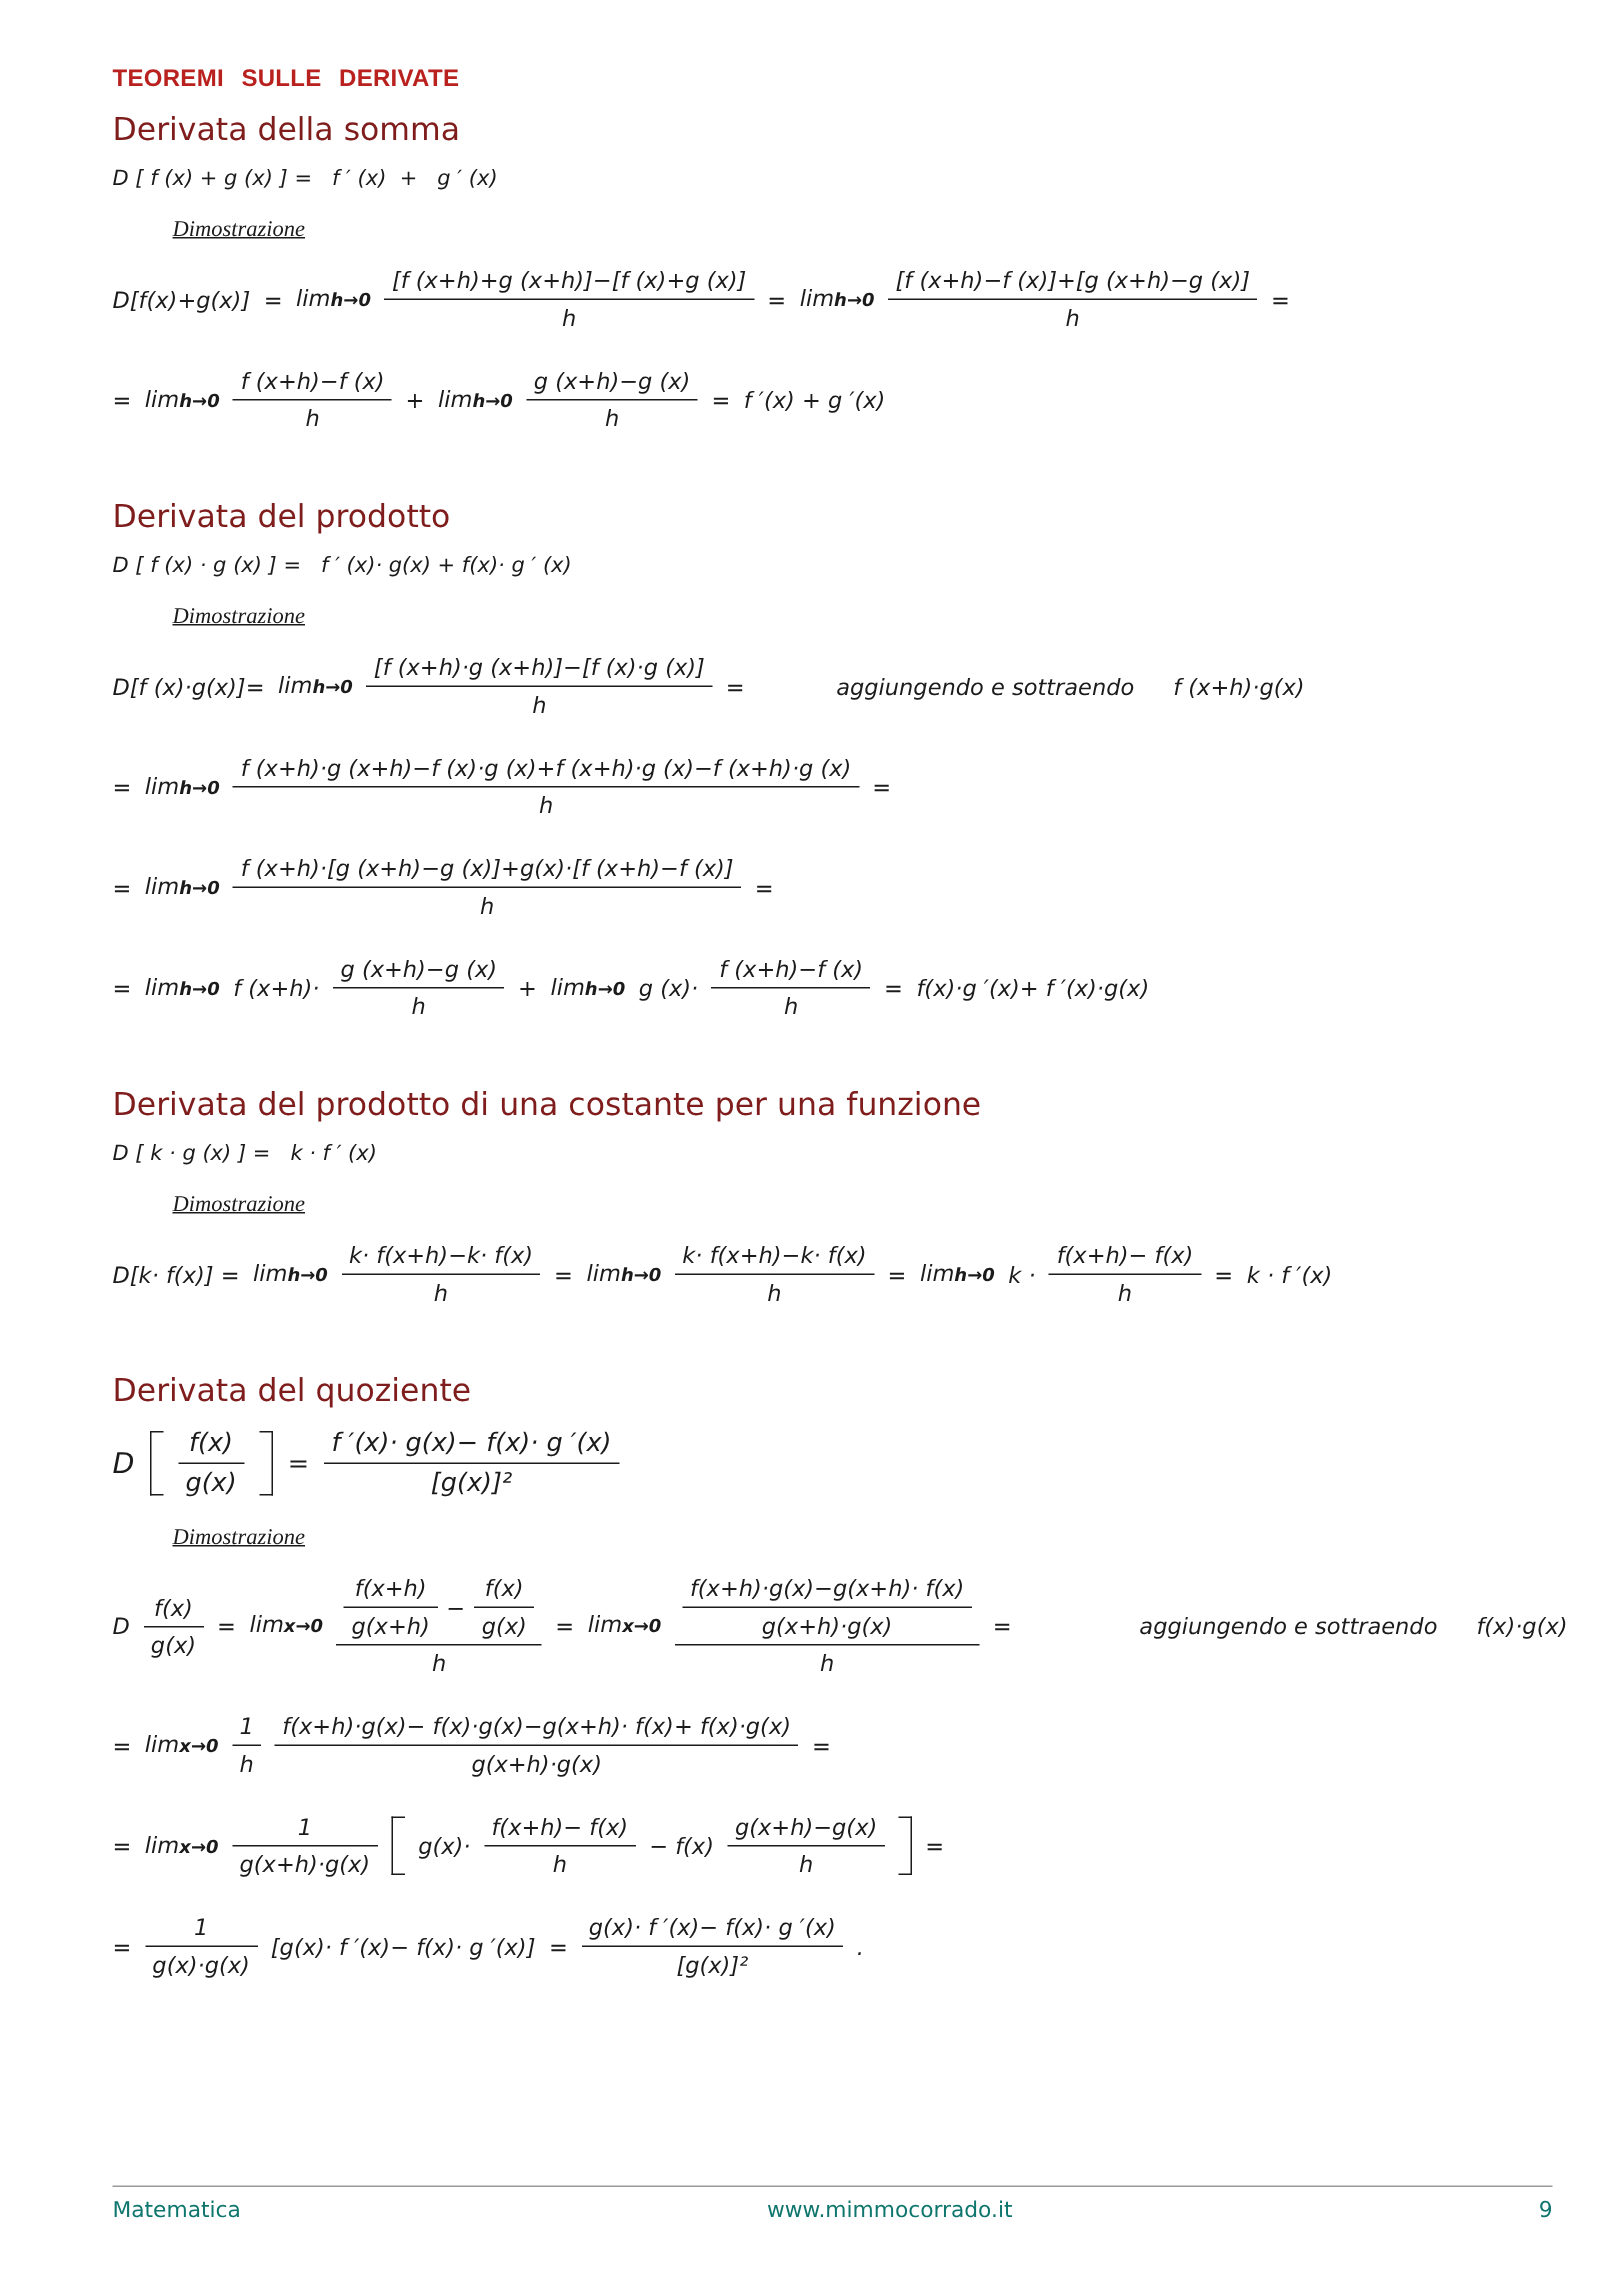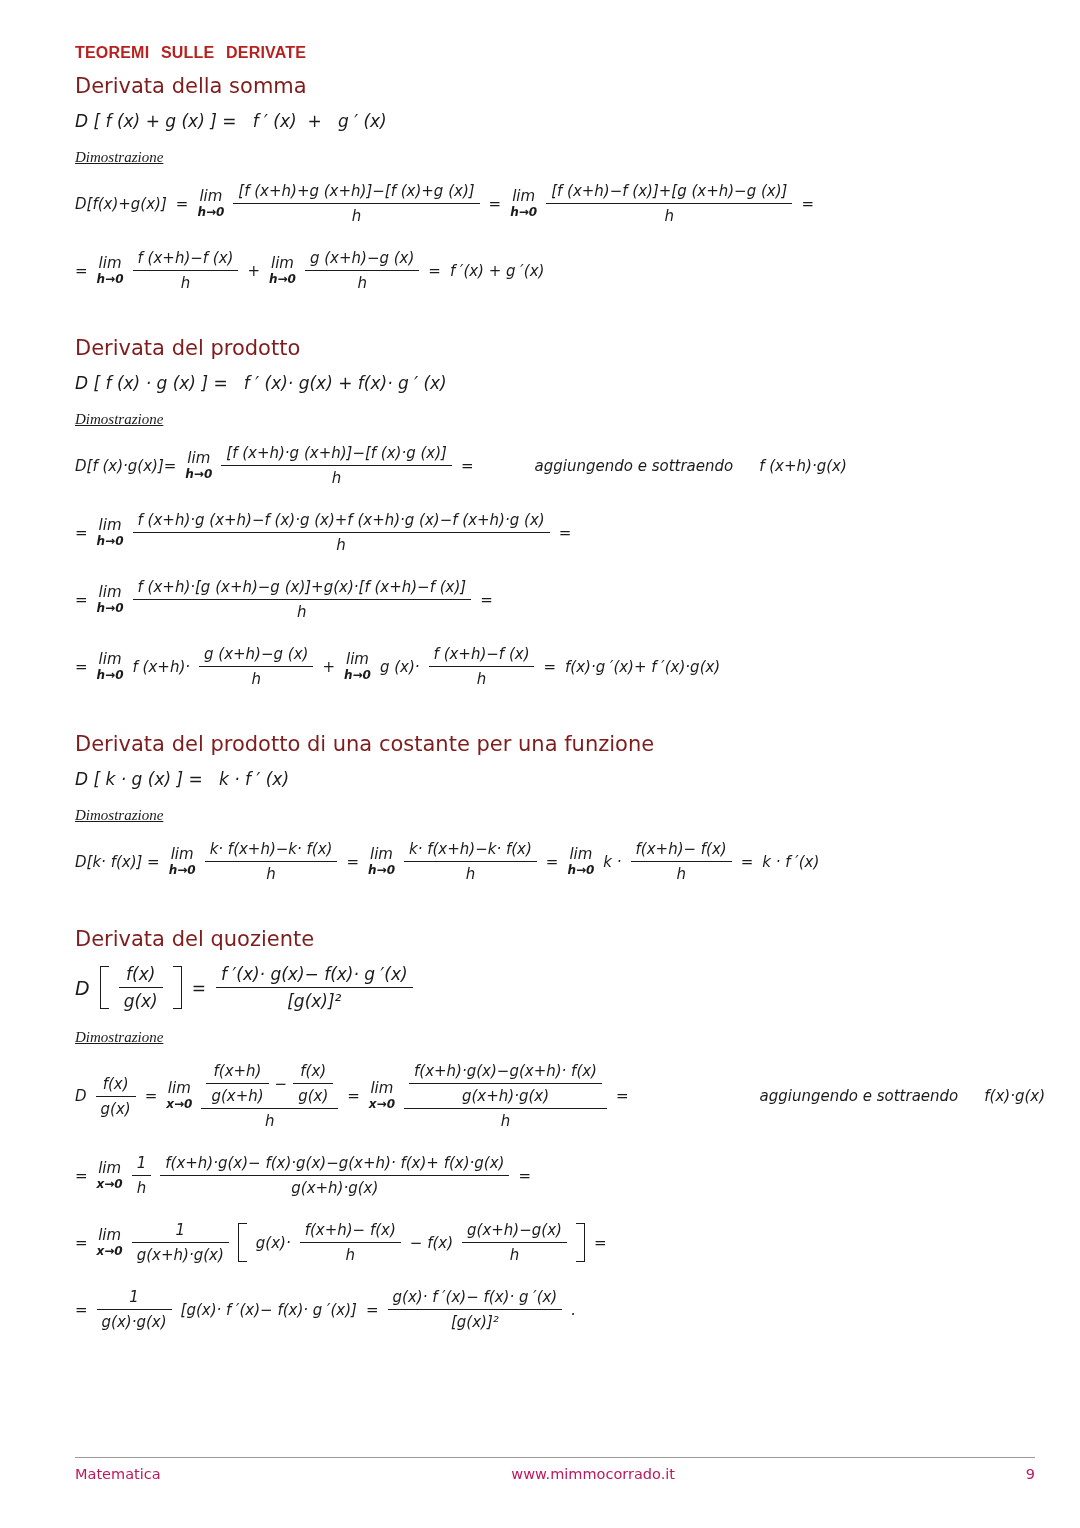--- a/index.html
+++ b/index.html
@@ -12,49 +12,49 @@
     color:#b9211f;font-family:"Liberation Sans",sans-serif;font-weight:700;
     font-size:16px;letter-spacing:0.2px;word-spacing:7px;margin:0 0 6px 0;
   }
   .sec{margin-top:44px;}
   .sec-sum{margin-top:12px;}
   .sec-title{
     color:#7f1d1d;font-family:"DejaVu Sans",sans-serif;font-weight:400;
     font-size:21px;margin:0;
   }
   .statement{
-    font-style:italic;font-size:17px;display:flex;align-items:center;
+    font-style:italic;font-size:14px;display:flex;align-items:center;
     margin-top:13px;gap:10px;
   }
   .dim{
     display:inline-block;font-family:"Liberation Serif",serif;font-style:italic;
-    text-decoration:underline;font-size:15px;margin-top:18px;color:#1b1b1b;
+    text-decoration:underline;font-size:15px;margin-top:18px;color:#1b1b1b;margin-left:40px;
   }
   .mrow{
     display:flex;align-items:center;font-style:italic;font-size:15px;
     margin-top:16px;gap:9px;line-height:1.2;
   }
   .mrow.tall{margin-top:24px;}
   .tok{white-space:pre;}
   .frac{display:inline-flex;flex-direction:column;align-items:center;text-align:center;justify-content:flex-end;}
   .frac>.num{padding:0 5px 3px;display:flex;align-items:center;gap:6px;justify-content:center;}
   .frac>.den{border-top:1.5px solid #1b1b1b;padding:3px 5px 0;width:100%;box-sizing:border-box;
     display:flex;align-items:center;gap:6px;justify-content:center;}
-  .lim-block{display:inline-flex;flex-direction:column;align-items:center;line-height:1.05;}
+  .lim-block{display:inline-flex;flex-direction:row;align-items:center;line-height:1.05;}
   .lim-block .sub{font-size:12px;margin-top:1px;font-weight:bold;}
   .brk{align-self:stretch;width:8px;flex:none;margin:2px 0;}
   .brk-l{border-left:1.8px solid #1b1b1b;border-top:1.8px solid #1b1b1b;border-bottom:1.8px solid #1b1b1b;}
   .brk-r{border-right:1.8px solid #1b1b1b;border-top:1.8px solid #1b1b1b;border-bottom:1.8px solid #1b1b1b;}
   .note-group{display:flex;align-items:flex-start;gap:26px;}
   .ml-fixed{margin-left:52px;}
   .ml-auto{margin-left:auto;}
   .footer{
     position:absolute;left:75px;right:45px;bottom:46px;
     border-top:1.5px solid #9a9a9a;display:flex;justify-content:space-between;
-    padding-top:8px;color:#be185d;font-size:14.5px;
+    padding-top:8px;color:#0f766e;font-size:14.5px;
   }
 </style>
 </head>
 <body>
 
 <div class="content">
 
   <h1 class="doc-title">TEOREMI  SULLE  DERIVATE</h1>
 
   <section class="sec sec-sum">

